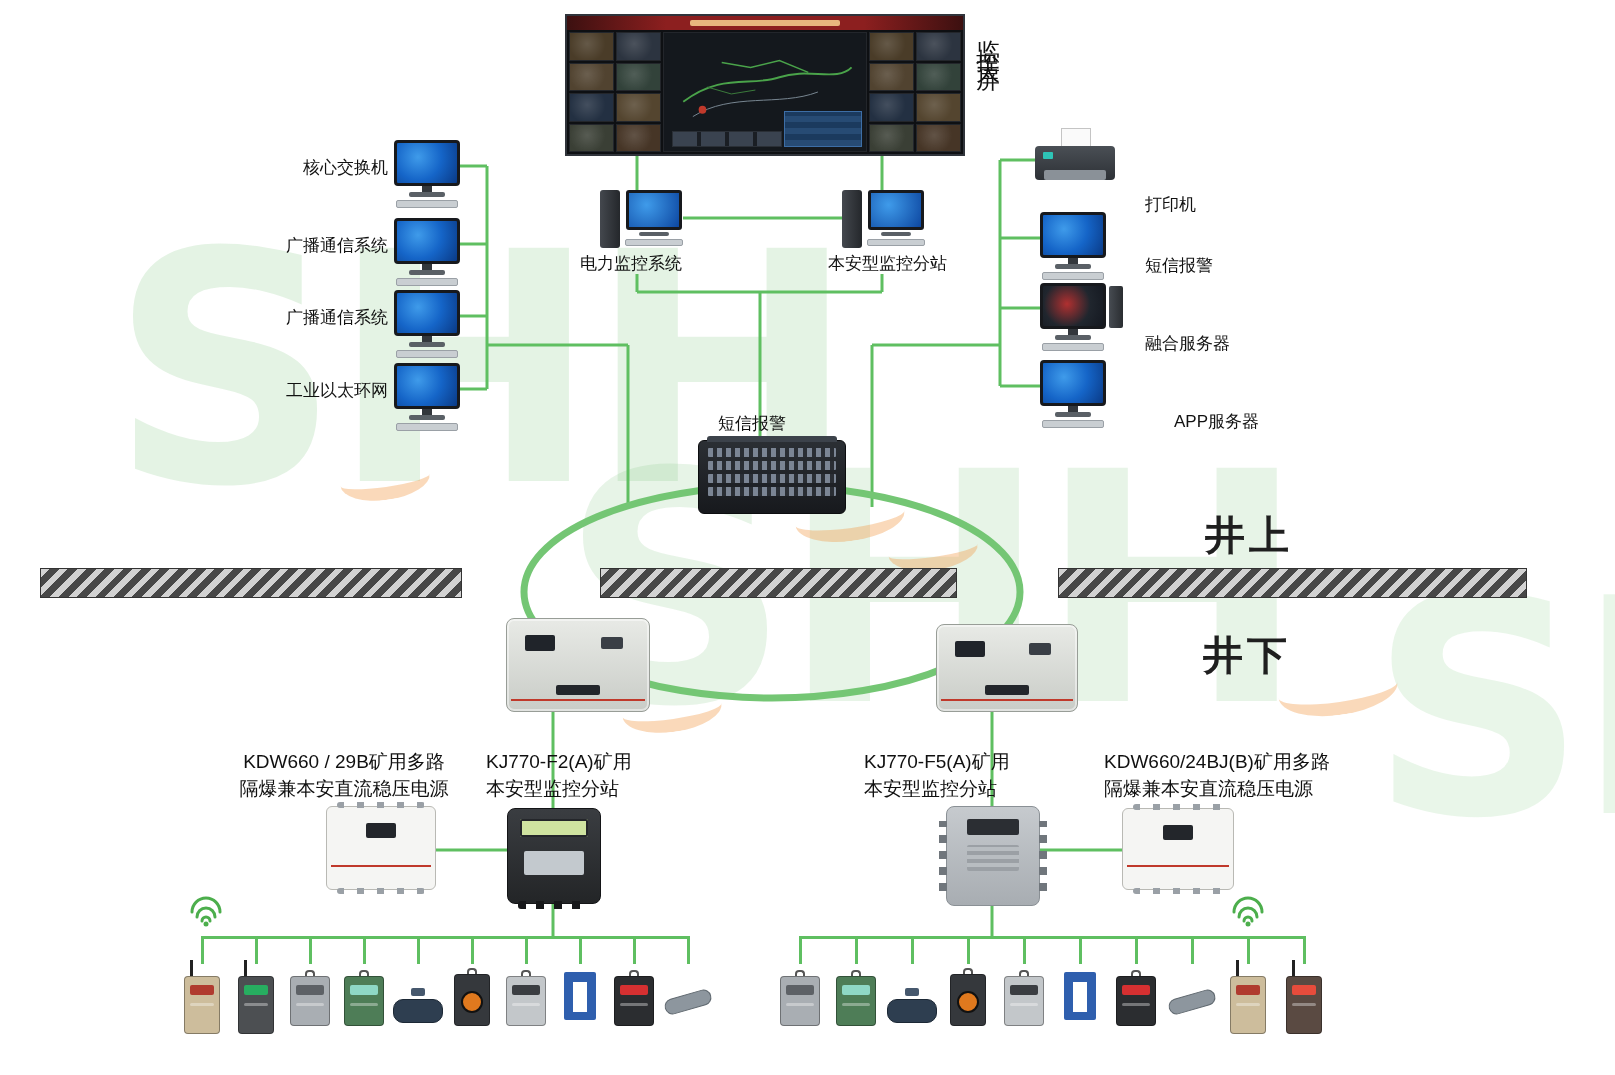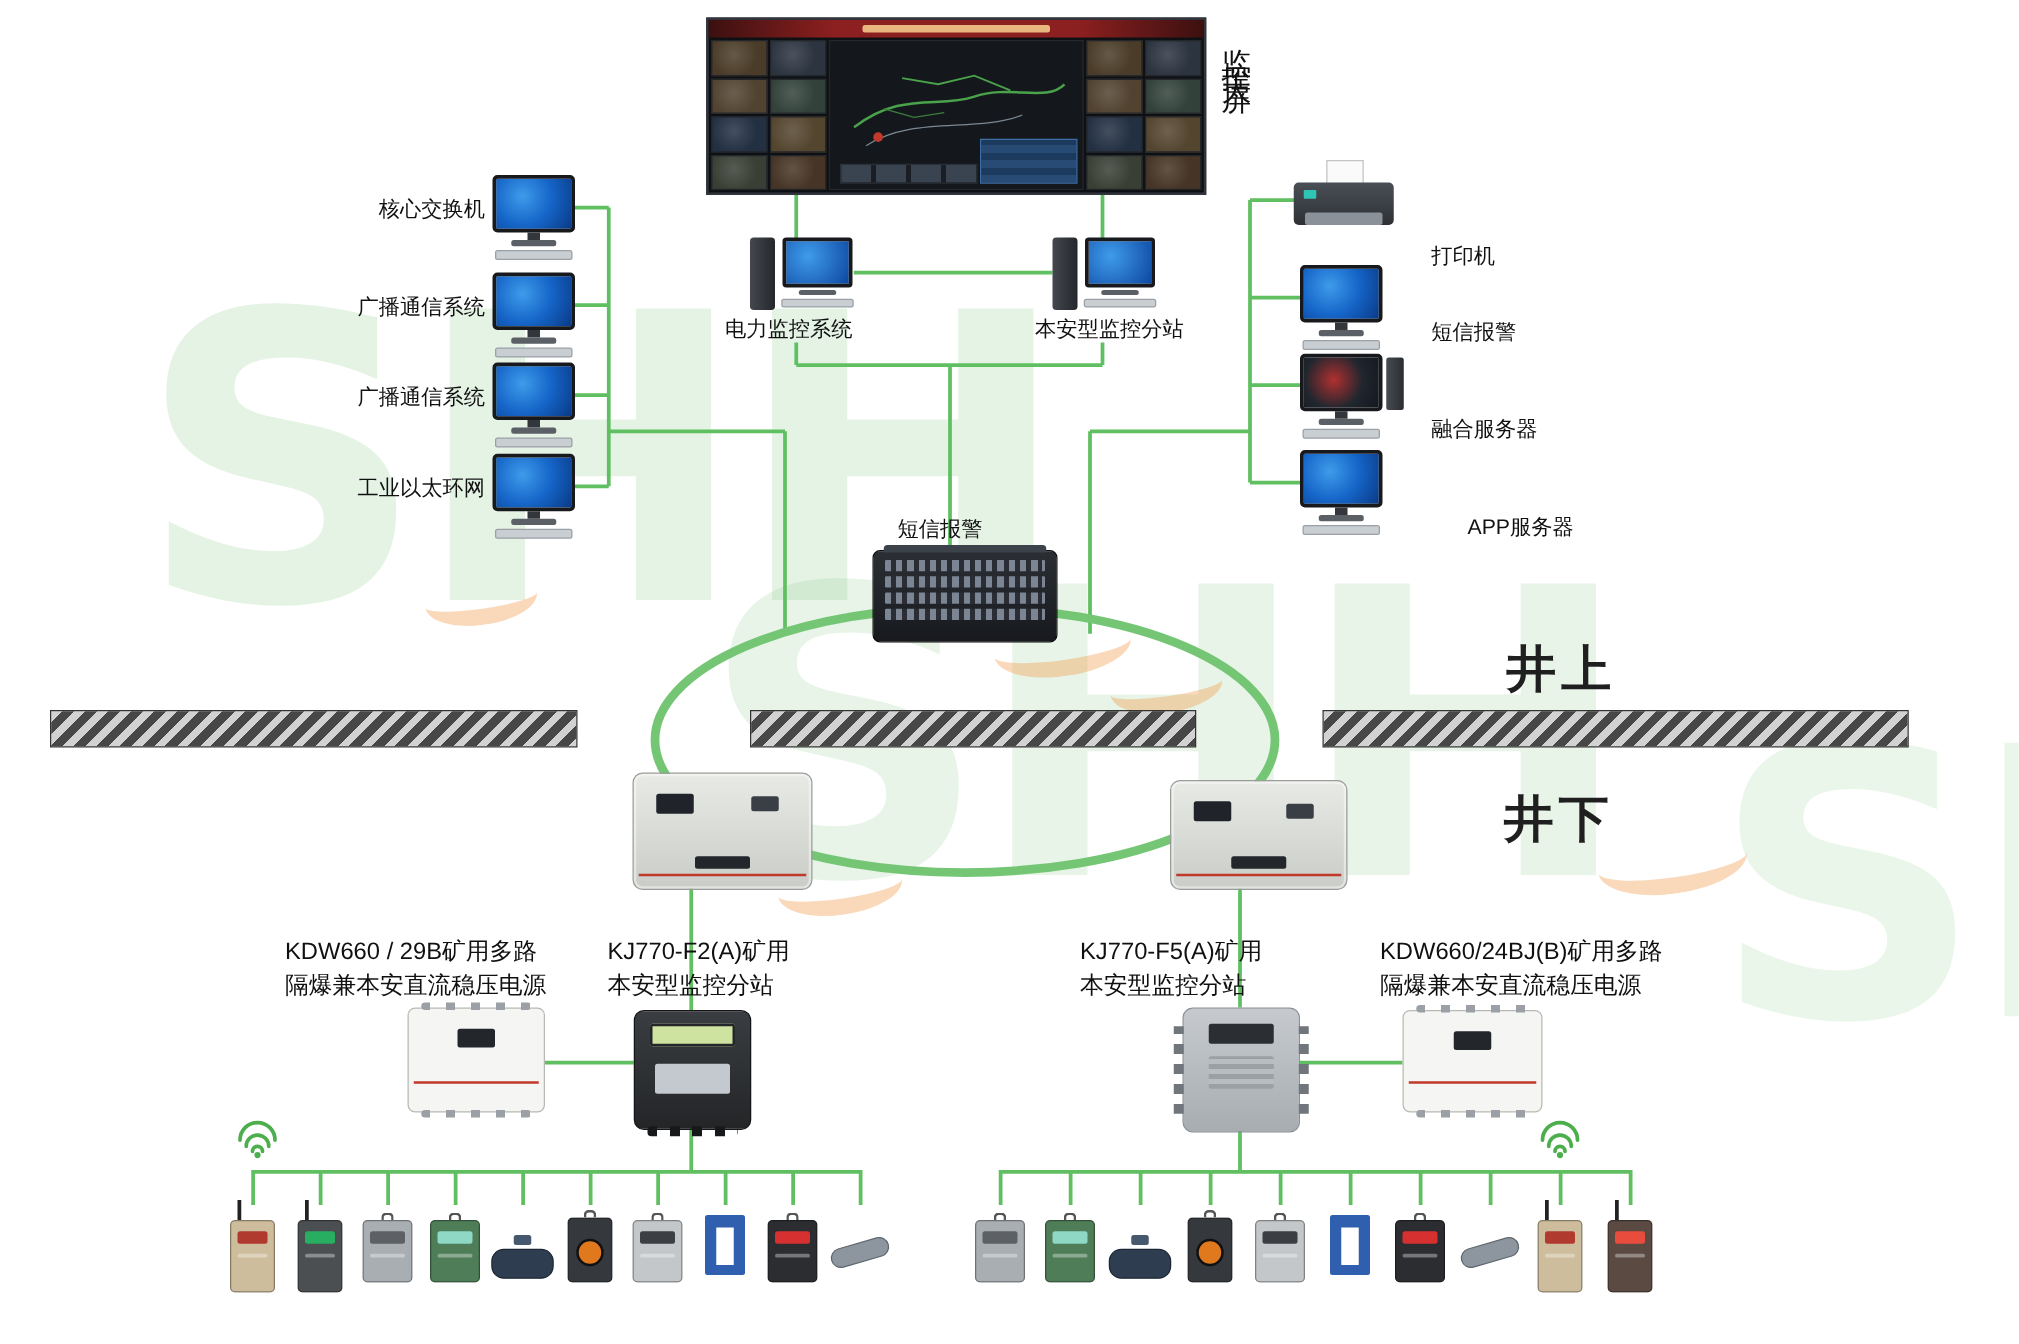--- a/index.html
+++ b/index.html
@@ -327,21 +327,21 @@
       <div class="dbar"></div>
       <div class="rline"></div>
   </div>
   <div class="substa" style="left:936px;top:624px;width:142px;height:88px">
     <div class="d1"></div>
       <div class="d2"></div>
       <div class="dbar"></div>
       <div class="rline"></div>
   </div>
 
-  <div class="ulabel" style="left:228px;top:748px;width:232px;text-align:left">
+  <div class="ulabel" style="left:228px;top:748px;width:232px;text-align:center">
     <div>KDW660 / 29B矿用多路</div>
     <div>隔爆兼本安直流稳压电源</div>
   </div>
   <div class="ulabel" style="left:486px;top:748px">
     <div>KJ770-F2(A)矿用</div>
     <div>本安型监控分站</div>
   </div>
   <div class="ulabel" style="left:864px;top:748px">
     <div>KJ770-F5(A)矿用</div>
     <div>本安型监控分站</div>

